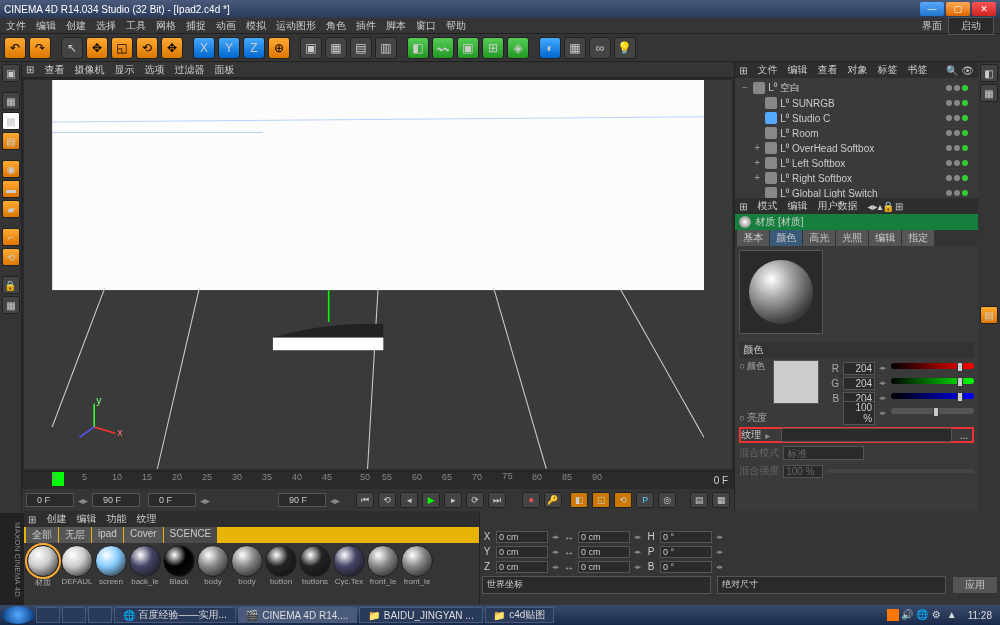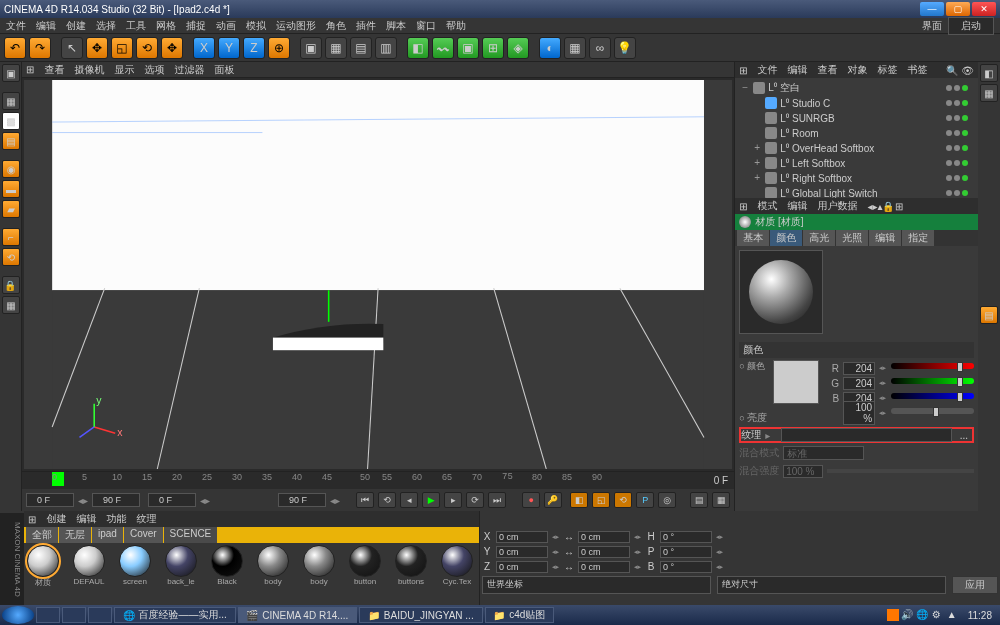--- a/index.html
+++ b/index.html
@@ -80,21 +80,21 @@
 .tex-row .arrow { width: 12px; color: #888; }
 .tex-row .tfld { flex: 1; background: #2a2a2a; border: 1px solid #555; height: 14px; }
 .redbox { border: 2px solid #e33; }
 
 .bottom { height: 94px; background: #353535; display: flex; }
 .mat-area { width: 456px; display: flex; flex-direction: column; border-right: 1px solid #222; }
 .mat-tabs { height: 16px; background: #2e2e2e; display: flex; align-items: center; padding: 0 4px; gap: 10px; font-size: 10px; }
 .mat-layers { height: 16px; background: #eab308; display: flex; padding: 0 2px; }
 .mat-layers .ml { background: #555; padding: 1px 6px; margin-right: 1px; font-size: 10px; }
 .mat-layers .ml.active { background: #4a4a4a; }
-.mat-strip { flex: 1; display: flex; gap: 12px; padding: 2px; overflow: hidden; }
+.mat-strip { flex: 1; display: flex; gap: 0; padding: 2px; overflow: hidden; }
 .mat-item { width: 34px; display: flex; flex-direction: column; align-items: center; }
 .mat-thumb { width: 32px; height: 32px; border-radius: 50%; background: radial-gradient(circle at 35% 30%, #fff, #888 40%, #222); border: 1px solid #222; }
 .mat-thumb.sel { outline: 2px solid #fa3; }
 .mat-name { font-size: 8px; color: #aaa; width: 34px; overflow: hidden; white-space: nowrap; text-align: center; }
 
 .coords { flex: 1; display: flex; flex-direction: column; padding: 2px; }
 .coord-row { display: flex; align-items: center; gap: 4px; height: 15px; }
 .coord-row .cl { width: 10px; text-align: center; }
 .coord-row .cf { width: 52px; background: #2a2a2a; border: 1px solid #555; padding: 0 2px; font-size: 9px; }
 .coord-row .cs { width: 8px; font-size: 7px; color: #888; }
@@ -310,33 +310,33 @@
           <span>L⁰ 空白</span>
           <span class="dots">
             <span class="dot" style="background:#888"></span>
             <span class="dot" style="background:#888"></span>
             <span class="dot" style="background:#3c3"></span>
           </span>
         </div>
         <div class="obj-row">
           <span class="indent" style="width:12px"></span>
           <span class="exp"></span>
+          <span class="oicon" style="background:#888;border-radius:2px"></span>
+          <span>L⁰ SUNRGB</span>
+          <span class="dots">
+            <span class="dot" style="background:#888"></span>
+            <span class="dot" style="background:#888"></span>
+            <span class="dot" style="background:#3c3"></span>
+          </span>
+        </div>
+        <div class="obj-row">
+          <span class="indent" style="width:12px"></span>
+          <span class="exp"></span>
           <span class="oicon" style="background:#5af;border-radius:2px"></span>
           <span>L⁰ Studio C</span>
-          <span class="dots">
-            <span class="dot" style="background:#888"></span>
-            <span class="dot" style="background:#888"></span>
-            <span class="dot" style="background:#3c3"></span>
-          </span>
-        </div>
-        <div class="obj-row">
-          <span class="indent" style="width:12px"></span>
-          <span class="exp"></span>
-          <span class="oicon" style="background:#888;border-radius:2px"></span>
-          <span>L⁰ SUNRGB</span>
           <span class="dots">
             <span class="dot" style="background:#888"></span>
             <span class="dot" style="background:#888"></span>
             <span class="dot" style="background:#3c3"></span>
           </span>
         </div>
         <div class="obj-row">
           <span class="indent" style="width:12px"></span>
           <span class="exp"></span>
           <span class="oicon" style="background:#888;border-radius:2px"></span>

